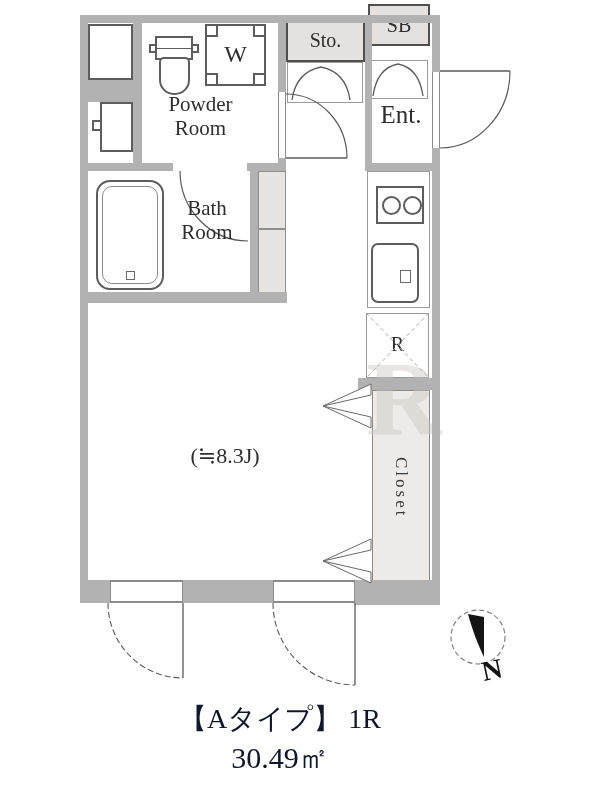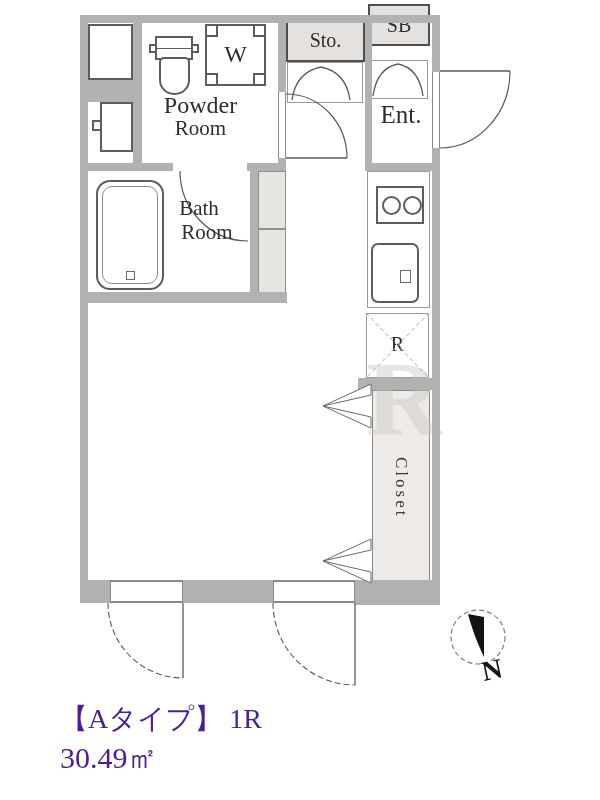--- a/index.html
+++ b/index.html
@@ -20,21 +20,21 @@
   .label{position:absolute;color:#2e2e2e;text-align:center;z-index:6;line-height:1.05}
 
   svg.overlay{position:absolute;left:0;top:0;z-index:5;pointer-events:none}
 
   .closetbox{position:absolute;background:#edeae7;border:1px solid #8a8a8a;z-index:2;display:flex;align-items:center;justify-content:center}
   .closetbox span{writing-mode:vertical-rl;text-orientation:mixed;font-size:17px;letter-spacing:3px;color:#3a3a3a}
 
   .watermark{position:absolute;z-index:3;font-size:105px;color:#cdc9c4;opacity:.45;font-weight:bold;line-height:1}
 
   .corner-sq{position:absolute;width:13px;height:13px;border:2px solid #5d5d5d;background:#fff}
-  .caption{position:absolute;left:60px;width:440px;text-align:left;color:#4c1d95;z-index:6}
+  .caption{position:absolute;left:60px;width:440px;text-align:center;color:#0f172a;z-index:6}
 </style>
 </head>
 <body>
 
 <div id="stage">
 
   <div class="wall" style="left:80px;top:15px;width:360px;height:8px"></div>
   <div class="wall" style="left:80px;top:15px;width:8px;height:588px"></div>
   <div class="wall" style="left:432px;top:15px;width:8px;height:588px"></div>
   <div class="wall" style="left:80px;top:580px;width:30px;height:23px"></div>
@@ -141,27 +141,28 @@
     <path d="M108,603 A75,75 0 0 0 183,678" fill="none" stroke="#5a5a5a" stroke-width="1.1" stroke-dasharray="6,3"></path>
     <path d="M355,603 L355,685" stroke="#5a5a5a" stroke-width="1.3"></path>
     <path d="M273,603 A82,82 0 0 0 355,685" fill="none" stroke="#5a5a5a" stroke-width="1.1" stroke-dasharray="6,3"></path>
 
     <g>
       <circle cx="478" cy="637" r="27" fill="#ffffff" stroke="#808080" stroke-width="1.2" stroke-dasharray="5,3"></circle>
       <path d="M468,614 C472,629 478,645 484,657 L484,617 Z" fill="#141414"></path>
     </g>
   </svg>
 
-  <div class="label" style="left:138px;top:93px;width:125px;font-size:24px">Powder</div>
+  <div class="label" style="left:138px;top:93px;width:125px;font-size:21px">Powder</div>
   <div class="label" style="left:138px;top:117px;width:125px;font-size:21px">Room</div>
 
-  <div class="label" style="left:150px;top:197px;width:98px;font-size:21px">Bath</div>
+  <div class="label" style="left:158px;top:197px;width:98px;font-size:21px">Bath</div>
   <div class="label" style="left:158px;top:221px;width:98px;font-size:21px">Room</div>
 
   <div class="label" style="left:370px;top:102px;width:62px;font-size:25px">Ent.</div>
 
+  <div class="label" style="left:115px;top:444px;width:220px;font-size:22px">(≒8.3J)</div>
 
   <div class="label" style="left:472px;top:655px;width:40px;font-size:28px;font-weight:bold;color:#141414;transform:rotate(-12deg)">N</div>
 
   <div class="caption" style="top:700px;font-size:28px">【Aタイプ】 1R</div>
   <div class="caption" style="top:738px;font-size:30px">30.49㎡</div>
 
 </div>
 
 </body></html>

